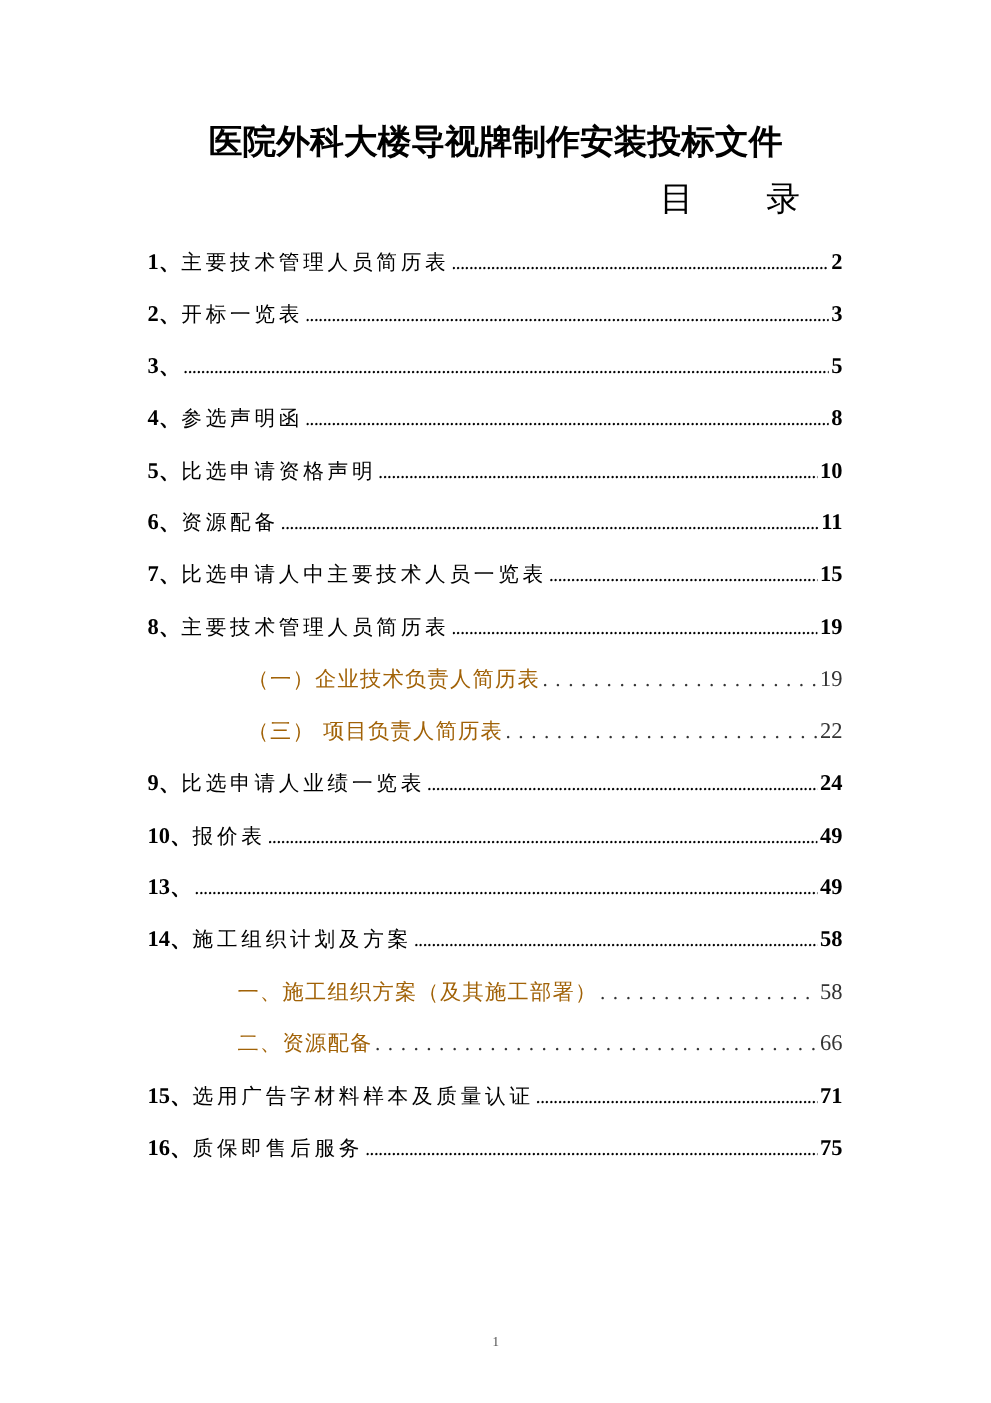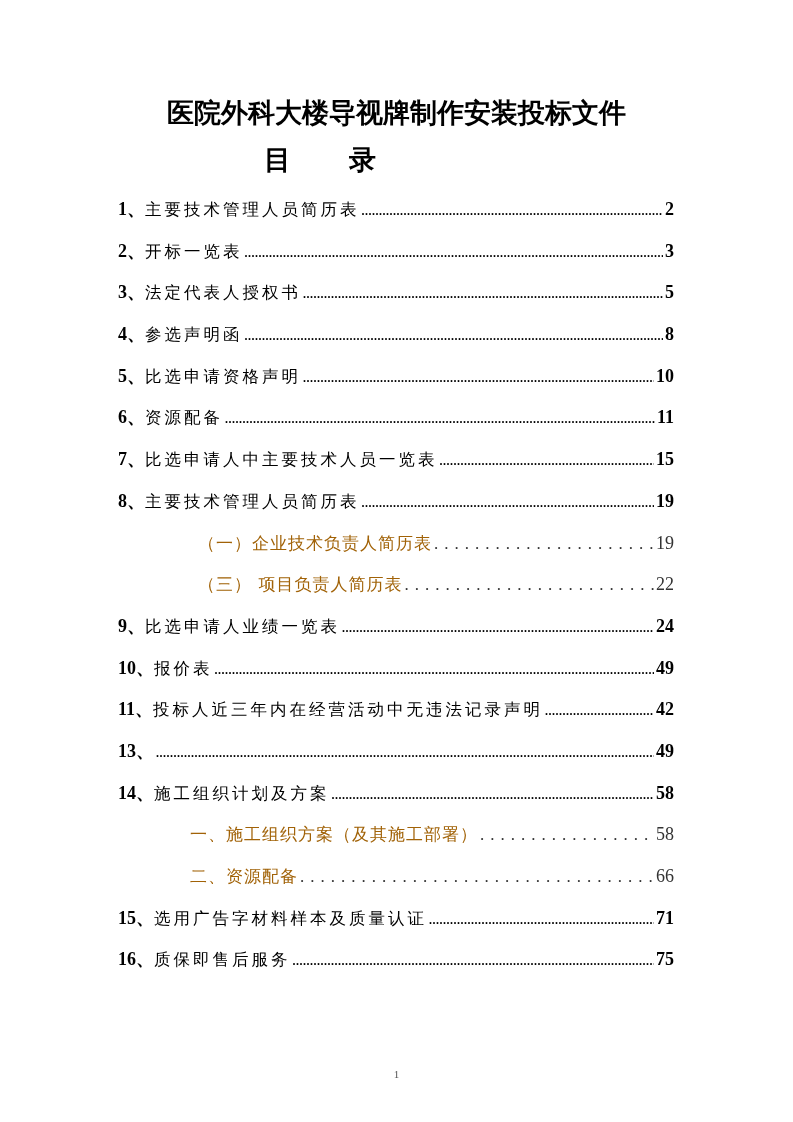--- a/index.html
+++ b/index.html
@@ -4,22 +4,22 @@
 <style>
   html, body { margin: 0; padding: 0; background: #ffffff; }
   body { width: 793px; height: 1122px; position: relative; overflow: hidden; color: #000; }
   .page { position: absolute; left: 0; top: 0; width: 793px; height: 1122px; }
   .doc-title {
     position: absolute; left: 0; width: 793px; top: 95px; text-align: center;
     font-family: Liberation Serif, serif; font-size: 27px; font-weight: bold;
     letter-spacing: 0px; line-height: 36px;
   }
   .toc-title {
-    position: absolute; left: 0; width: 640px; top: 142px; text-align: center;
-    font-family: "DejaVu Sans", sans-serif; font-size: 27px; font-weight: bold;
+    position: absolute; left: 0; width: 640px; top: 142px; text-align: right;
+    font-family: "DejaVu Sans", sans-serif; font-size: 27px; font-weight: normal;
     line-height: 36px; word-spacing: 0;
   }
   .toc-title span { display: inline-block; }
   .toc-title .gap { width: 58px; }
   .toc { position: absolute; left: 118px; top: 190px; width: 556px; }
   .row {
     display: flex; align-items: baseline; height: 41.7px; line-height: 38px;
     font-family: "DejaVu Serif", serif; font-size: 17px;
   }
   .row.main { font-weight: bold; }
@@ -59,21 +59,20 @@
         <span class="page-num">2</span>
       </div>
     <div class="row main">
         <span class="num">2、</span>
         <span class="label">开标一览表</span>
         <span class="leader"></span>
         <span class="page-num">3</span>
       </div>
     <div class="row main">
         <span class="num">3、</span>
-        <span class="label">法定代表人授权书</span>
         <span class="leader"></span>
         <span class="page-num">5</span>
       </div>
     <div class="row main">
         <span class="num">4、</span>
         <span class="label">参选声明函</span>
         <span class="leader"></span>
         <span class="page-num">8</span>
       </div>
     <div class="row main">
@@ -116,26 +115,20 @@
         <span class="leader"></span>
         <span class="page-num">24</span>
       </div>
     <div class="row main">
         <span class="num">10、</span>
         <span class="label">报价表</span>
         <span class="leader"></span>
         <span class="page-num">49</span>
       </div>
     <div class="row main">
-        <span class="num">11、</span>
-        <span class="label">投标人近三年内在经营活动中无违法记录声明</span>
-        <span class="leader"></span>
-        <span class="page-num">42</span>
-      </div>
-    <div class="row main">
         <span class="num">13、</span>
         <span class="leader"></span>
         <span class="page-num">49</span>
       </div>
     <div class="row main">
         <span class="num">14、</span>
         <span class="label">施工组织计划及方案</span>
         <span class="leader"></span>
         <span class="page-num">58</span>
       </div>

